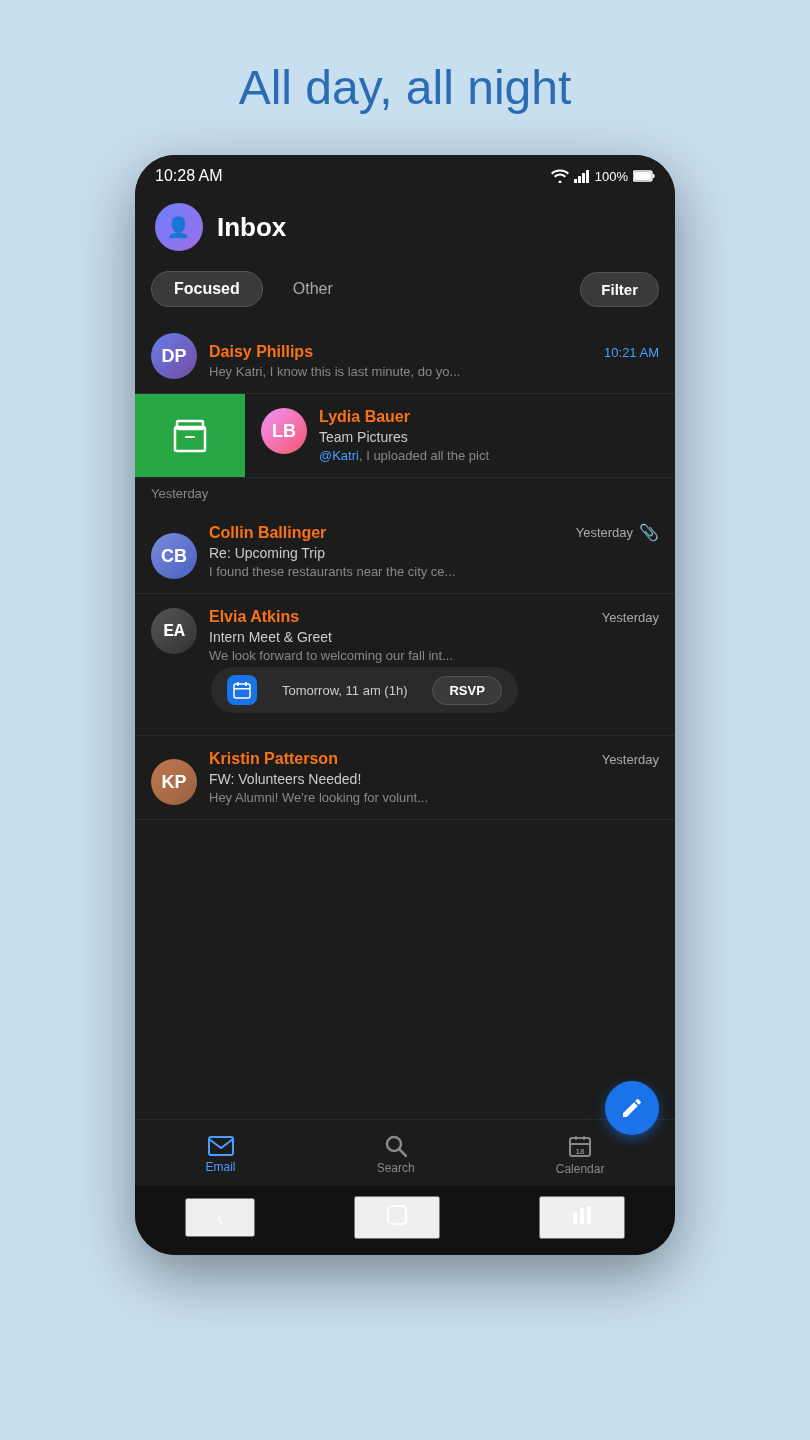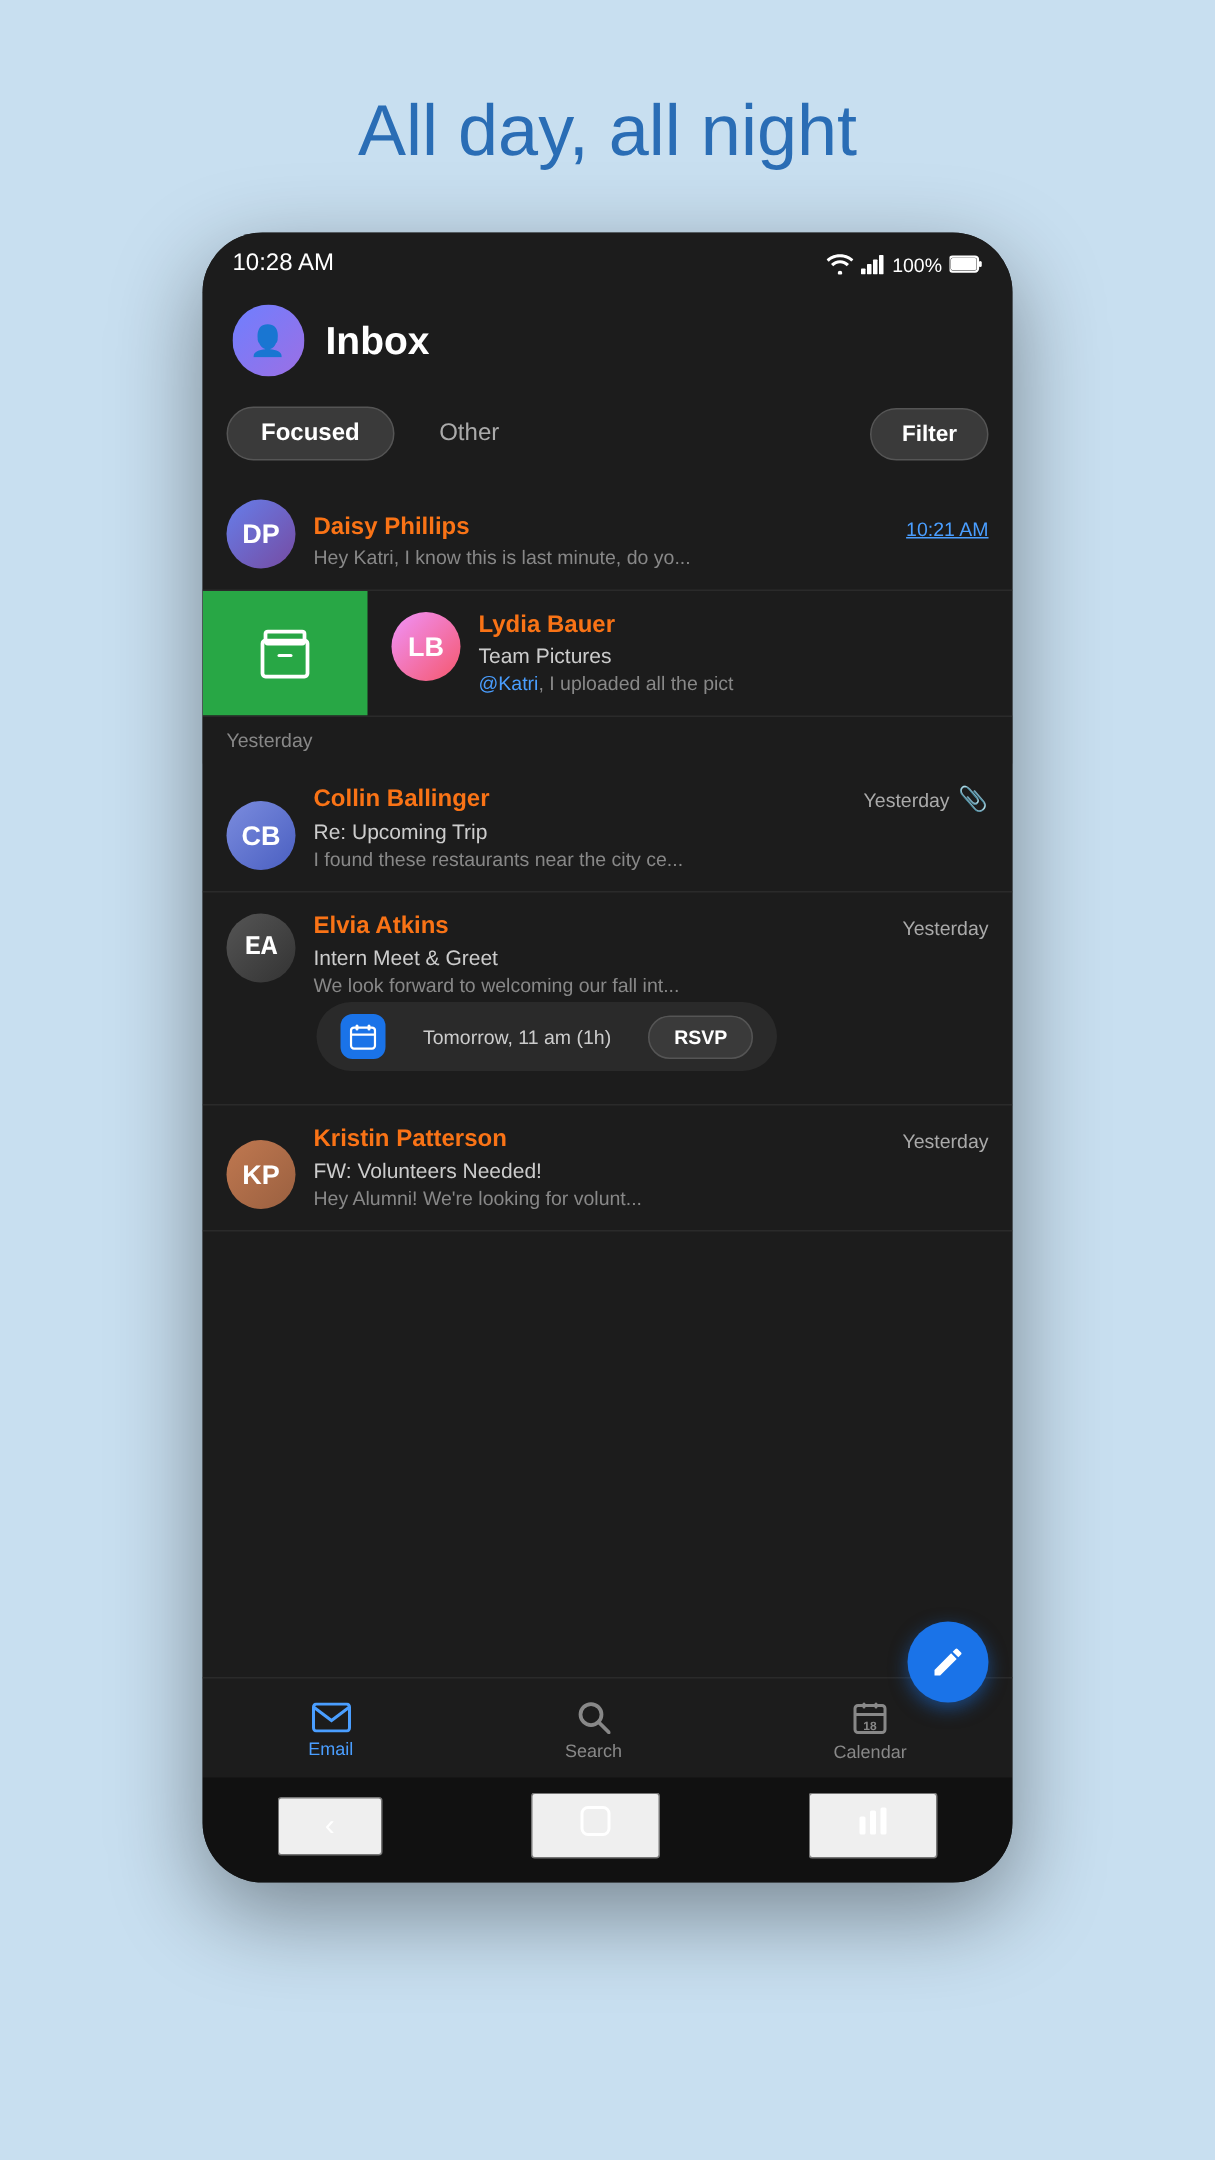--- a/index.html
+++ b/index.html
@@ -162,21 +162,21 @@
     .email-sender {
       color: #f97316;
       font-size: 16px;
       font-weight: 600;
     }
     .email-time {
       color: #aaa;
       font-size: 13px;
       flex-shrink: 0;
     }
-    .email-time.blue { color: #4a9eff; text-decoration: underline; }
+    .email-time.blue { color: #4a9eff; }
     .email-subject {
       color: #ccc;
       font-size: 14px;
       font-weight: 500;
       margin-bottom: 3px;
     }
     .email-preview {
       color: #888;
       font-size: 13px;
       white-space: nowrap;

